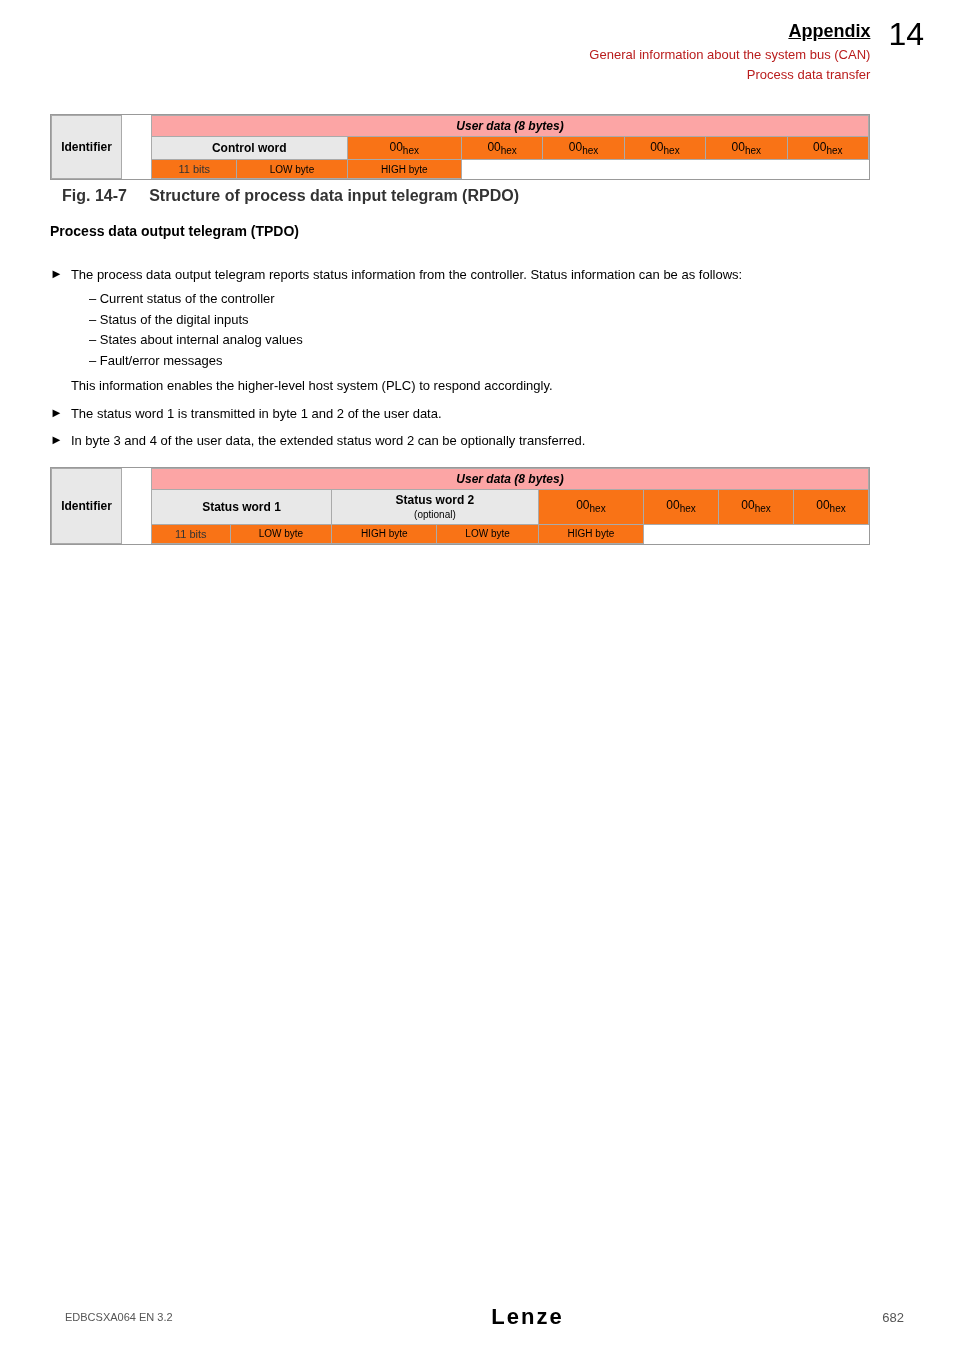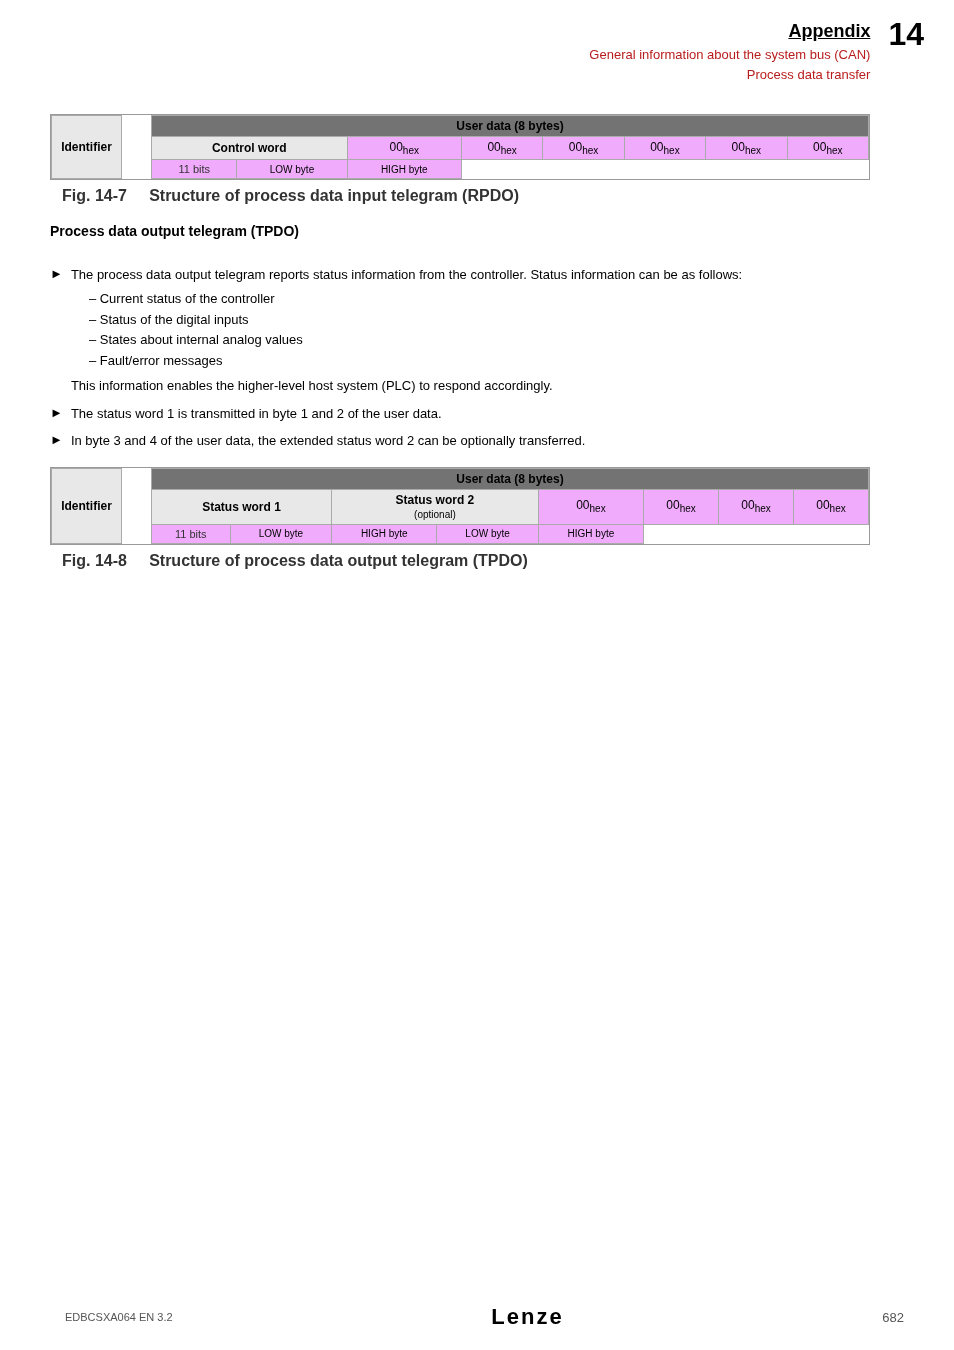--- a/index.html
+++ b/index.html
@@ -32,21 +32,21 @@
       font-size: 18px;
       font-weight: bold;
       text-decoration: underline;
     }
     .header-titles .title2, .header-titles .title3 {
       font-size: 13px;
       color: #b91c1c;
     }
     .chapter-num {
       font-size: 32px;
-      font-weight: bold;
+      font-weight: normal;
       margin-left: 18px;
       line-height: 1;
     }
     
     .content {
       padding: 20px 50px 30px 50px;
     }
     .diagram-table {
       width: 100%;
       border-collapse: collapse;
@@ -140,26 +140,27 @@
       font-weight: bold;
       letter-spacing: 2px;
       color: #000;
     }
     .footer-right {
       font-size: 13px;
       color: #555;
     }
     
     .span-header {
-      background: #737373;
+      background: #fca5a5;
       font-weight: bold;
       text-align: center;
+      font-style: italic;
     }
     .cell-gray {
-      background: #f0abfc;
+      background: #f97316;
     }
     .identifier-col {
       width: 70px;
       text-align: center;
       font-weight: bold;
     }
     .bits-label {
       font-size: 11px;
       color: #333;
     }
@@ -279,25 +280,20 @@
               <td class="bits-label cell-gray" style="font-size:11px; text-align:center;">11 bits</td>
               <td class="cell-gray" style="font-size:10px;">LOW byte</td>
               <td class="cell-gray" style="font-size:10px;">HIGH byte</td>
               <td class="cell-gray" style="font-size:10px;">LOW byte</td>
               <td class="cell-gray" style="font-size:10px;">HIGH byte</td>
               <td colspan="4" class="no-border"></td>
             </tr>
           </thead>
         </table>
       </div>
-      <div class="fig-caption">
-        <span>Fig. 14-8</span>
-        &nbsp;&nbsp;&nbsp;
-        <span>Structure of process data output telegram (TPDO)</span>
-      </div>
     </div>
 
   </div>
 
   <div class="footer">
     <div class="footer-left">EDBCSXA064  EN  3.2</div>
     <div class="footer-logo">Lenze</div>
     <div class="footer-right">682</div>
   </div>
 

